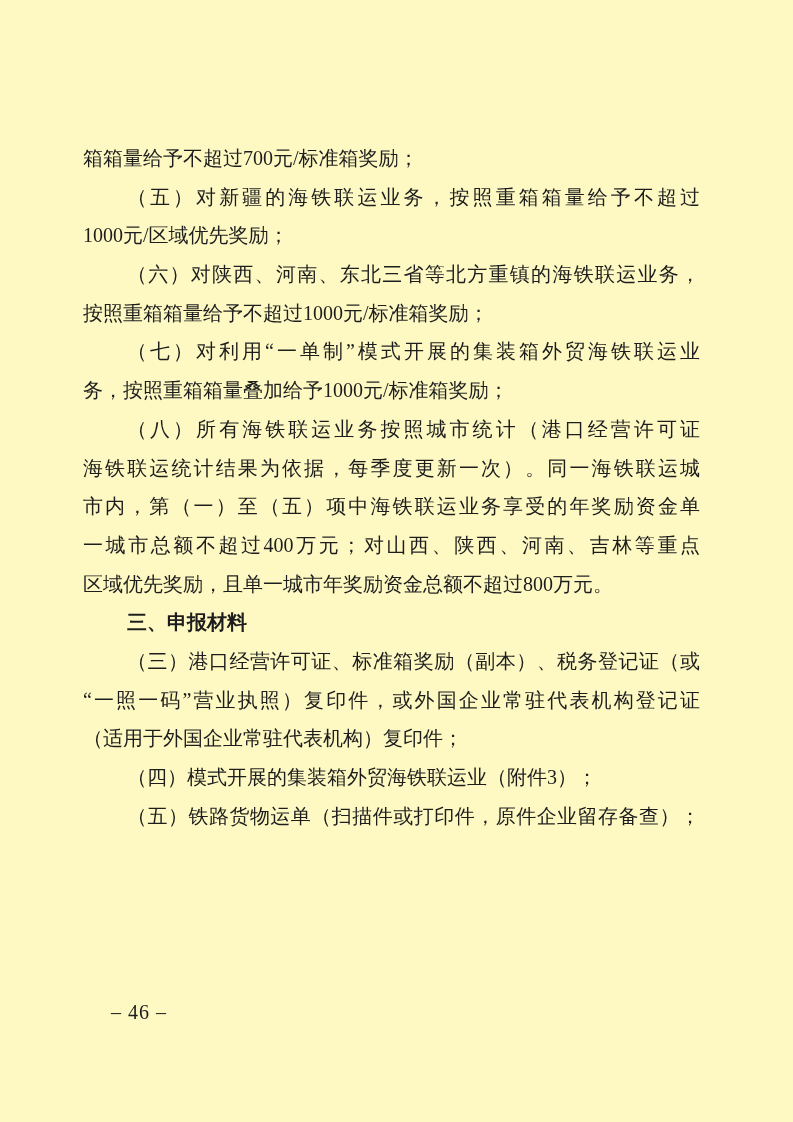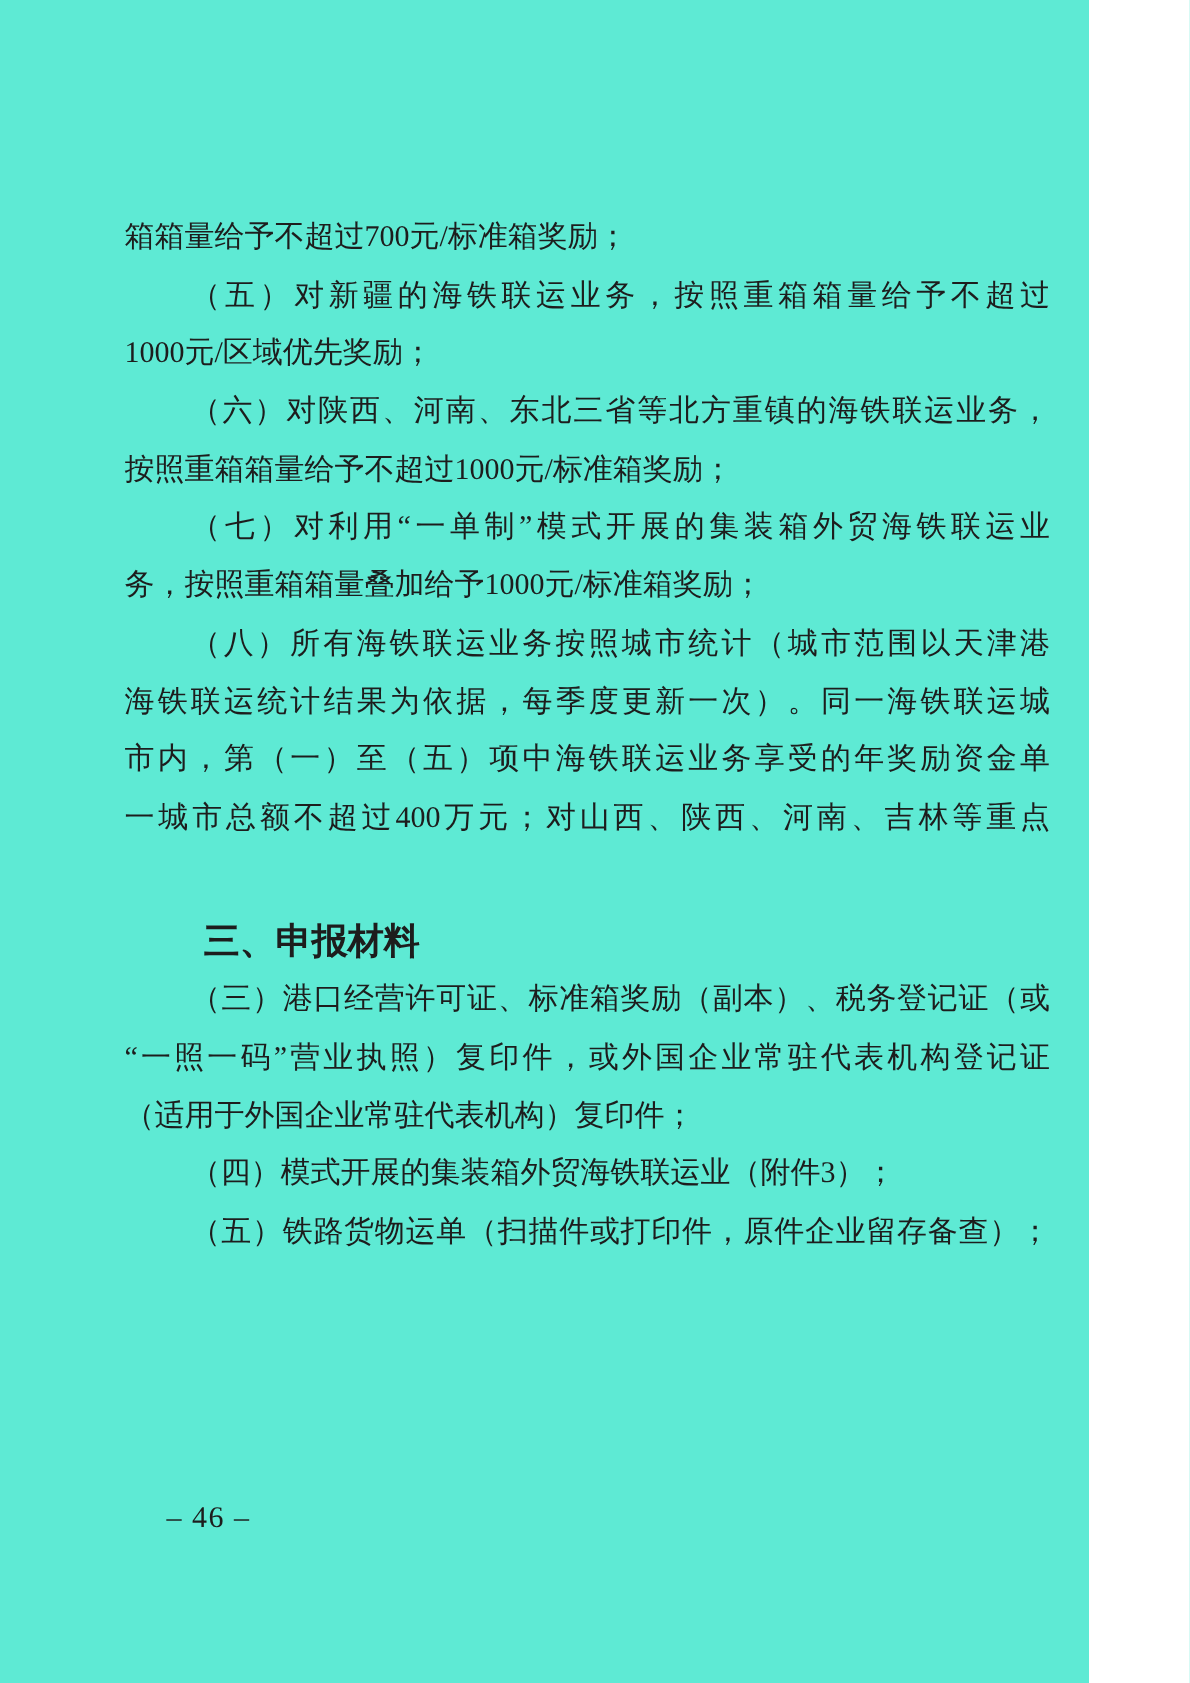--- a/index.html
+++ b/index.html
@@ -2,23 +2,23 @@
 <html lang="zh"><head>
 <meta charset="utf-8">
 <style>
   html, body {
     margin: 0;
     padding: 0;
     background: #ffffff;
   }
   .page {
     position: relative;
-    width: 726px;
+    width: 793px;
     height: 1122px;
-    background: #5eead4;
+    background: #fef9c3;
     overflow: hidden;
     font-family: "Liberation Serif", "DejaVu Serif", serif;
     color: #1d1d1d;
   }
   .doc-body {
     position: absolute;
     left: 83px;
     top: 139px;
     width: 617px;
   }
@@ -34,22 +34,21 @@
   .line.fill {
     white-space: normal;
     text-align-last: justify;
   }
   .line.indent {
     text-indent: 2.2em;
   }
   .line.heading {
     font-family: "Liberation Sans", "DejaVu Sans", sans-serif;
     font-weight: 700;
-    font-size: 24px;
-    margin-top: 44px;
+    font-size: 20px;
   }
   .page-footer {
     position: absolute;
     left: 111px;
     top: 999px;
     font-size: 20px;
     line-height: 26px;
     letter-spacing: 1px;
     color: #1d1d1d;
   }
@@ -59,24 +58,25 @@
 
 <div class="page">
   <div class="doc-body" id="doc-body">
       <div class="line">箱箱量给予不超过700元/标准箱奖励；</div>
       <div class="line fill indent">（五）对新疆的海铁联运业务，按照重箱箱量给予不超过</div>
       <div class="line">1000元/区域优先奖励；</div>
       <div class="line fill indent">（六）对陕西、河南、东北三省等北方重镇的海铁联运业务，</div>
       <div class="line">按照重箱箱量给予不超过1000元/标准箱奖励；</div>
       <div class="line fill indent">（七）对利用“一单制”模式开展的集装箱外贸海铁联运业</div>
       <div class="line">务，按照重箱箱量叠加给予1000元/标准箱奖励；</div>
-      <div class="line fill indent">（八）所有海铁联运业务按照城市统计（城市范围以天津港</div>
+      <div class="line fill indent">（八）所有海铁联运业务按照城市统计（港口经营许可证</div>
       <div class="line fill">海铁联运统计结果为依据，每季度更新一次）。同一海铁联运城</div>
       <div class="line fill">市内，第（一）至（五）项中海铁联运业务享受的年奖励资金单</div>
       <div class="line fill">一城市总额不超过400万元；对山西、陕西、河南、吉林等重点</div>
+      <div class="line">区域优先奖励，且单一城市年奖励资金总额不超过800万元。</div>
       <div class="line heading indent">三、申报材料</div>
       <div class="line fill indent">（三）港口经营许可证、标准箱奖励（副本）、税务登记证（或</div>
       <div class="line fill">“一照一码”营业执照）复印件，或外国企业常驻代表机构登记证</div>
       <div class="line">（适用于外国企业常驻代表机构）复印件；</div>
       <div class="line indent">（四）模式开展的集装箱外贸海铁联运业（附件3）；</div>
       <div class="line fill indent">（五）铁路货物运单（扫描件或打印件，原件企业留存备查）；</div>
     </div>
   <div class="page-footer">– 46 –</div>
 </div>
 

